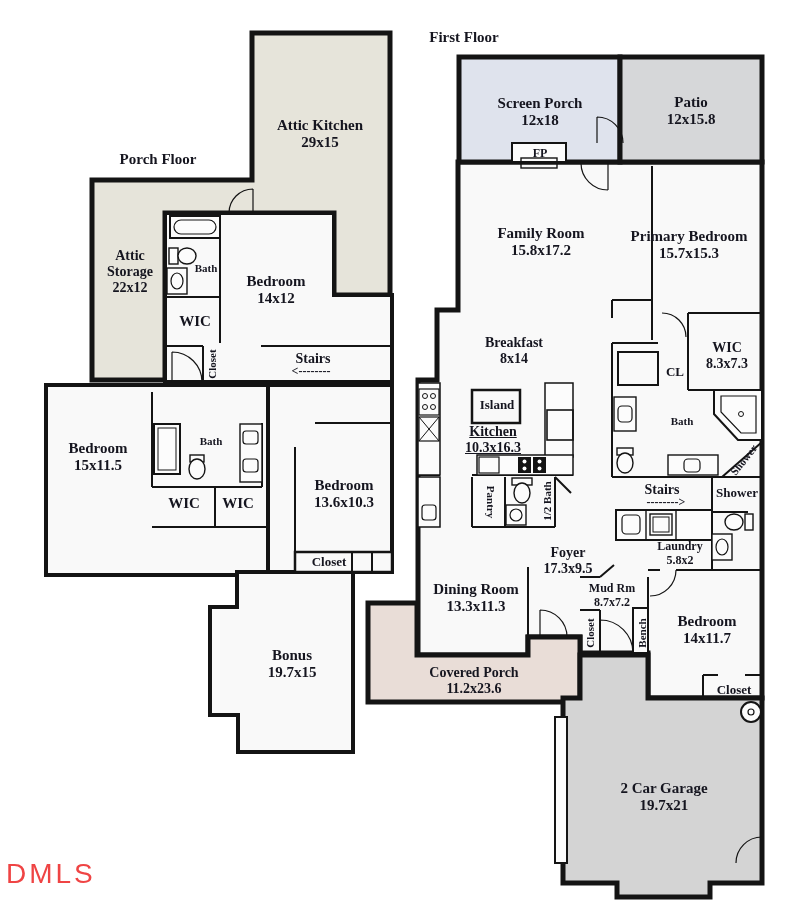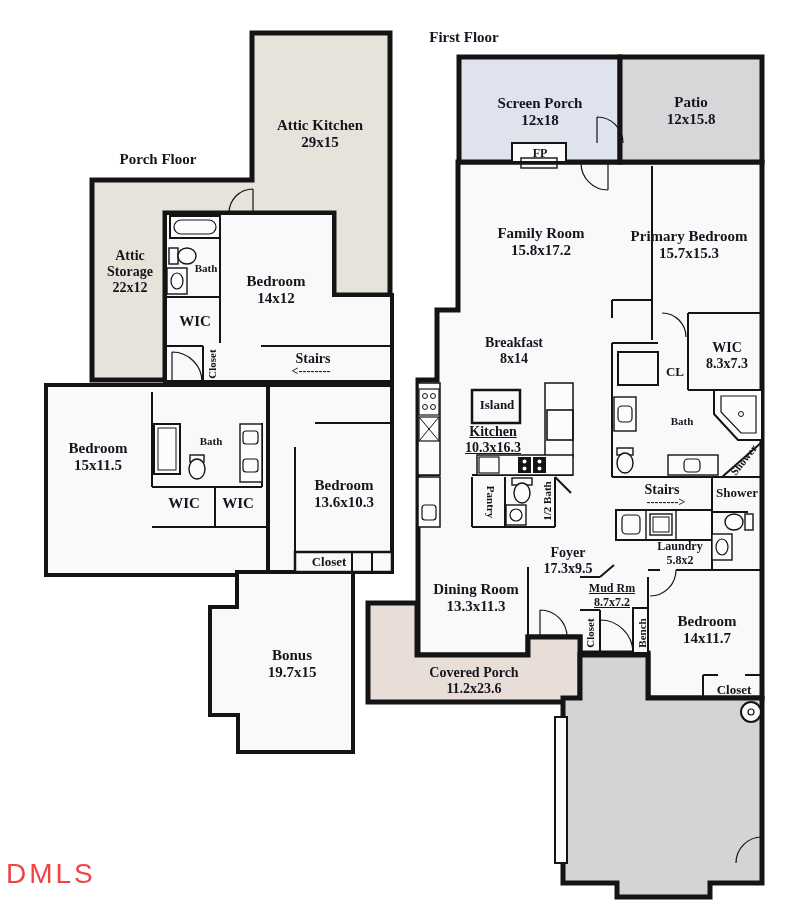--- a/index.html
+++ b/index.html
@@ -298,41 +298,45 @@
         <div>5.8x2</div>
       </div>
       <div class="lbl" style="left: 568px; top: 561px; font-size: 14px; line-height: 16px; transform: translate(-50%, -50%);">
         <div>Foyer</div>
         <div>17.3x9.5</div>
       </div>
       <div class="lbl" style="left: 476px; top: 598px; font-size: 15px; line-height: 17px; transform: translate(-50%, -50%);">
         <div>Dining Room</div>
         <div>13.3x11.3</div>
       </div>
-      <div class="lbl" style="left: 612px; top: 595px; font-size: 12px; line-height: 14px; transform: translate(-50%, -50%); text-decoration: underline;">
+      <div class="lbl" style="left: 612px; top: 595px; font-size: 12px; line-height: 14px; transform: translate(-50%, -50%);">
         <div>Mud Rm</div>
         <div>8.7x7.2</div>
       </div>
       <div class="lbl" style="left: 590px; top: 633px; font-size: 11px; line-height: 13px; transform: translate(-50%, -50%) rotate(-90deg);">
         <div>Closet</div>
       </div>
       <div class="lbl" style="left: 642px; top: 633px; font-size: 11px; line-height: 13px; transform: translate(-50%, -50%) rotate(-90deg);">
         <div>Bench</div>
       </div>
       <div class="lbl" style="left: 707px; top: 630px; font-size: 15px; line-height: 17px; transform: translate(-50%, -50%);">
         <div>Bedroom</div>
         <div>14x11.7</div>
       </div>
       <div class="lbl" style="left: 734px; top: 689px; font-size: 13px; line-height: 15px; transform: translate(-50%, -50%);">
         <div>Closet</div>
       </div>
       <div class="lbl" style="left: 474px; top: 681px; font-size: 14px; line-height: 16px; transform: translate(-50%, -50%);">
         <div>Covered Porch</div>
         <div>11.2x23.6</div>
       </div>
+      <div class="lbl" style="left: 664px; top: 797px; font-size: 15px; line-height: 17px; transform: translate(-50%, -50%);">
+        <div>2 Car Garage</div>
+        <div>19.7x21</div>
+      </div>
       <div class="lbl" style="left: 490px; top: 502px; font-size: 11px; line-height: 13px; transform: translate(-50%, -50%) rotate(90deg);">
         <div>Pantry</div>
       </div>
       <div class="lbl" style="left: 547px; top: 501px; font-size: 11px; line-height: 13px; transform: translate(-50%, -50%) rotate(-90deg);">
         <div>1/2 Bath</div>
       </div>
     </div>
 
 <div class="watermark">DMLS</div>
 

